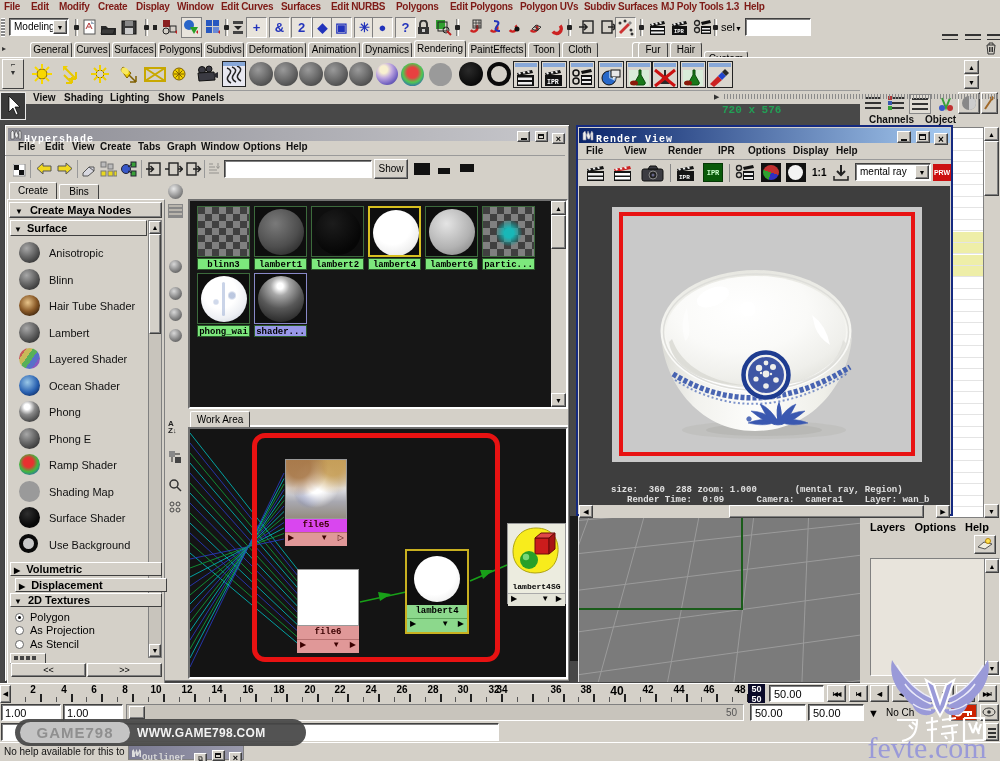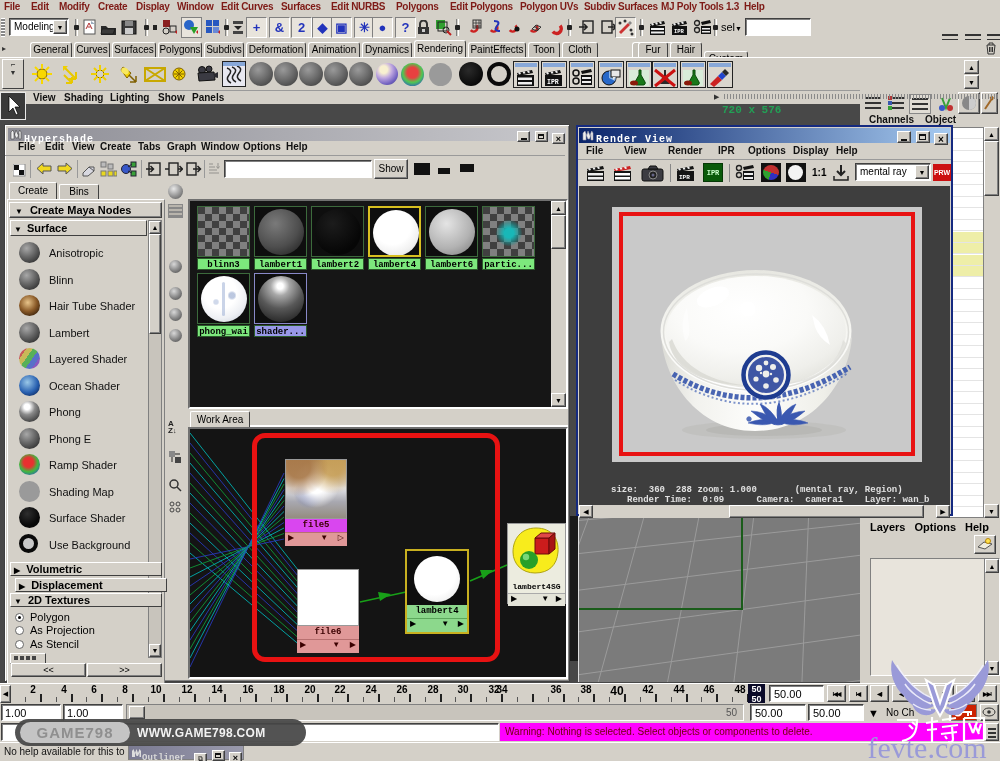--- a/index.html
+++ b/index.html
@@ -1017,21 +1017,20 @@
       </svg>
   </div>
   <div class="btn abs" style="left:980px;top:1px;width:19px;height:17px;"><svg width="17" height="15">
         <ellipse cx="8" cy="7" rx="6" ry="4" fill="none" stroke="#333"></ellipse>
         <circle cx="8" cy="7" r="1.8" fill="#333"></circle>
       </svg></div>
 </div>
 
 <div class="abs" id="cmdline" style="left:0;top:722px;width:1000px;height:20px;background:#d4d0c8;">
   <div class="abs fld" style="left:1px;top:1px;width:498px;height:18px;"></div>
-  <div class="abs" style="left:500px;top:1px;width:484px;height:18px;background:#ff00ff;color:#70000a;font-size:10px;line-height:18px;padding-left:5px;">Warning: Nothing is selected. Select objects or components to delete.</div>
   <div class="btn abs" style="left:985px;top:1px;width:14px;height:18px;">
       <div style="width:8px;height:2px;background:#333;margin:4px auto 2px;"></div>
       <div style="width:8px;height:2px;background:#333;margin:0 auto 2px;"></div>
       <div style="width:8px;height:2px;background:#333;margin:0 auto;"></div>
     </div>
 </div>
 
 <div class="abs" id="helpline" style="left:0;top:742px;width:1000px;height:19px;background:#d4d0c8;border-top:1px solid #fff;">
   <div class="abs" style="left:4px;top:3px;font-size:10px;color:#111;">No help available for this to</div>
   <div class="abs" style="left:128px;top:2px;width:116px;height:15px;background:linear-gradient(to right,#7a7a92,#9a9aac);border:1px solid #808080;">

